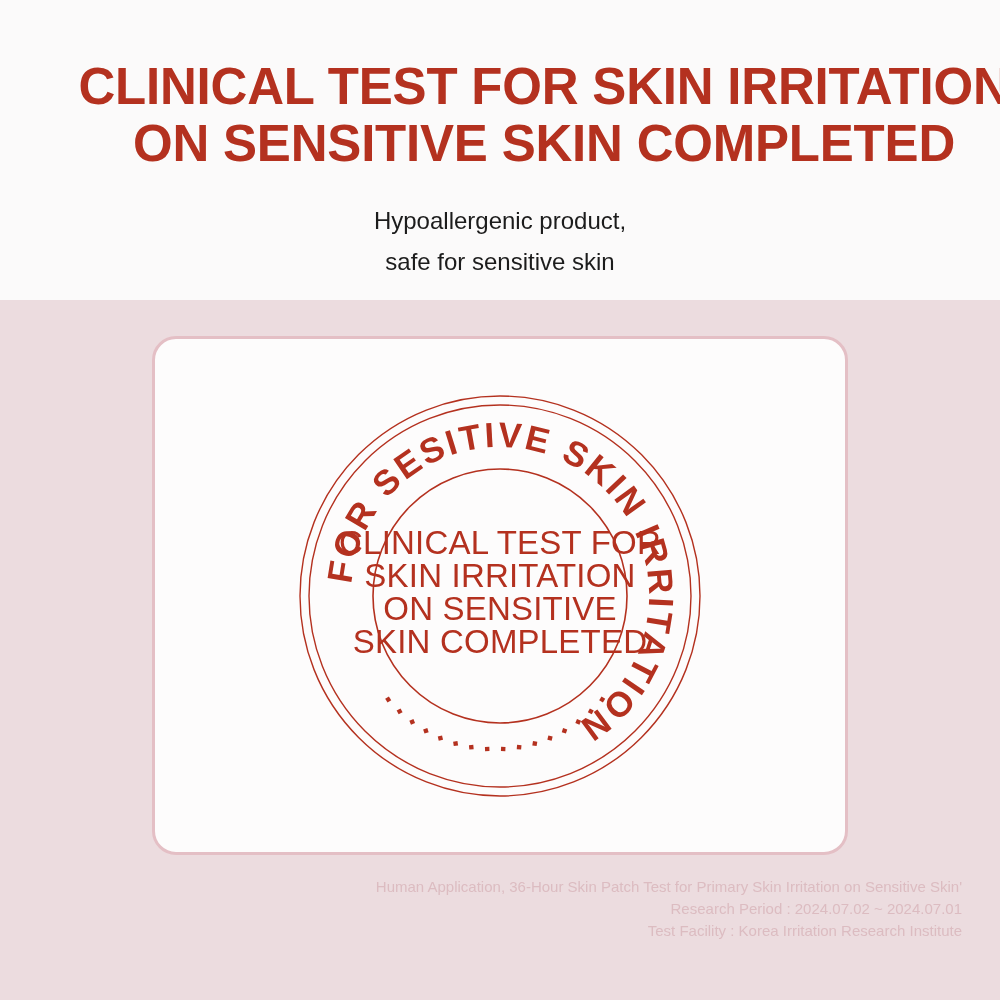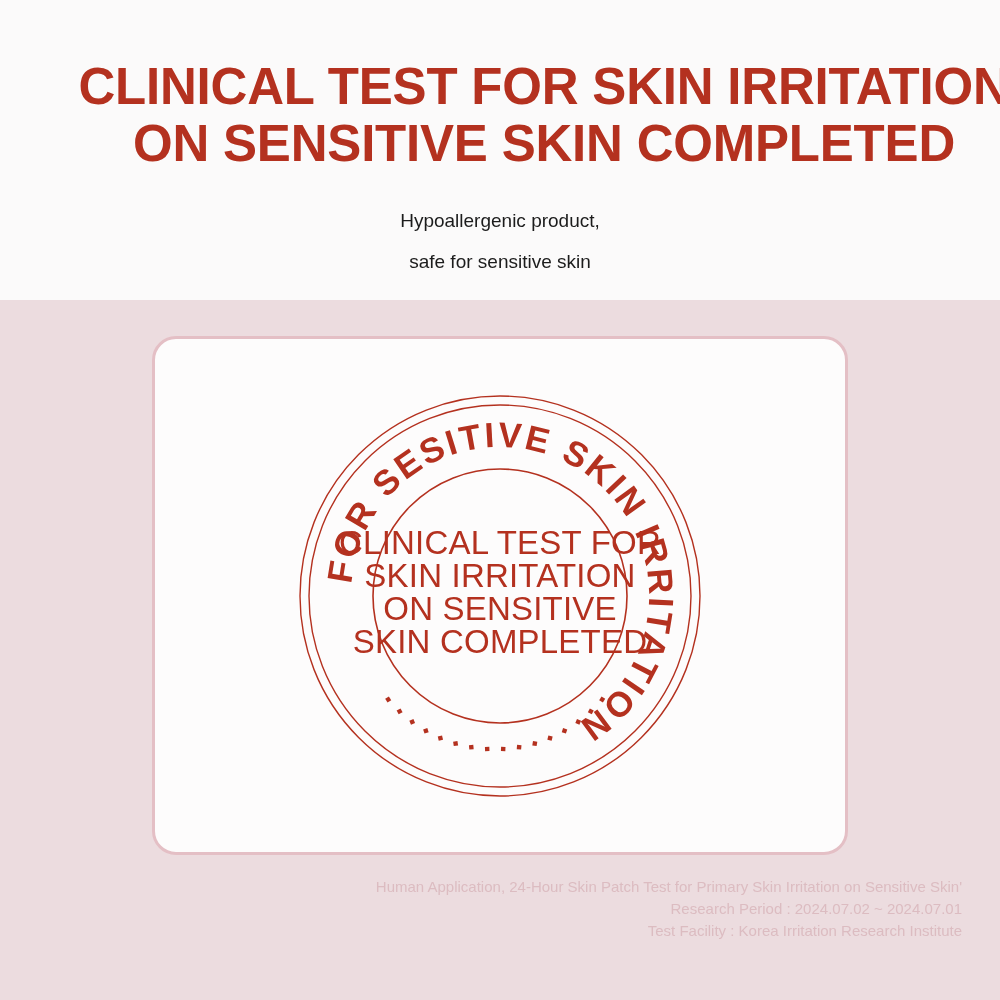--- a/index.html
+++ b/index.html
@@ -44,21 +44,21 @@
     padding-left: 44px;
   }
   .subhead {
     position: absolute;
     left: 0; top: 200px;
     width: 1000px;
     text-align: center;
     color: #1c1c1c;
     font-family: "Liberation Sans", sans-serif;
     font-weight: 400;
-    font-size: 19px;
+    font-size: 24px;
     line-height: 41px;
     white-space: pre-line;
   }
 
   
   .bottom-band {
     position: absolute;
     left: 0; top: 300px;
     width: 1000px;
     height: 700px;
@@ -179,18 +179,18 @@
 
     <div class="seal-center">
       <div class="seal-center-text">CLINICAL TEST FOR
 SKIN IRRITATION
 ON SENSITIVE
 SKIN COMPLETED</div>
     </div>
   </div>
 
   <div class="footer">
-    <div>Human Application, 24-Hour Skin Patch Test for Primary Skin Irritation on Sensitive Skin'</div>
+    <div>Human Application, 36-Hour Skin Patch Test for Primary Skin Irritation on Sensitive Skin'</div>
     <div>Research Period : 2024.07.02 ~ 2024.07.01</div>
     <div>Test Facility : Korea Irritation Research Institute</div>
   </div>
 
 </div>
 
 </body></html>

